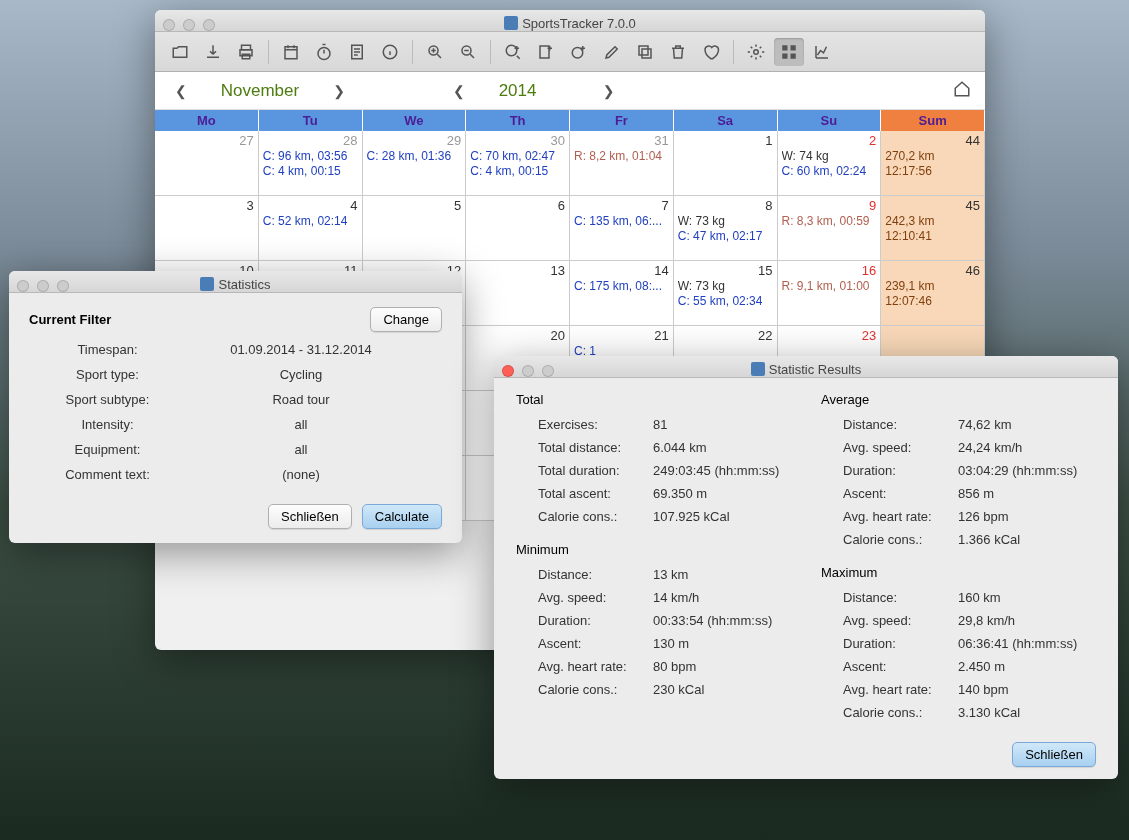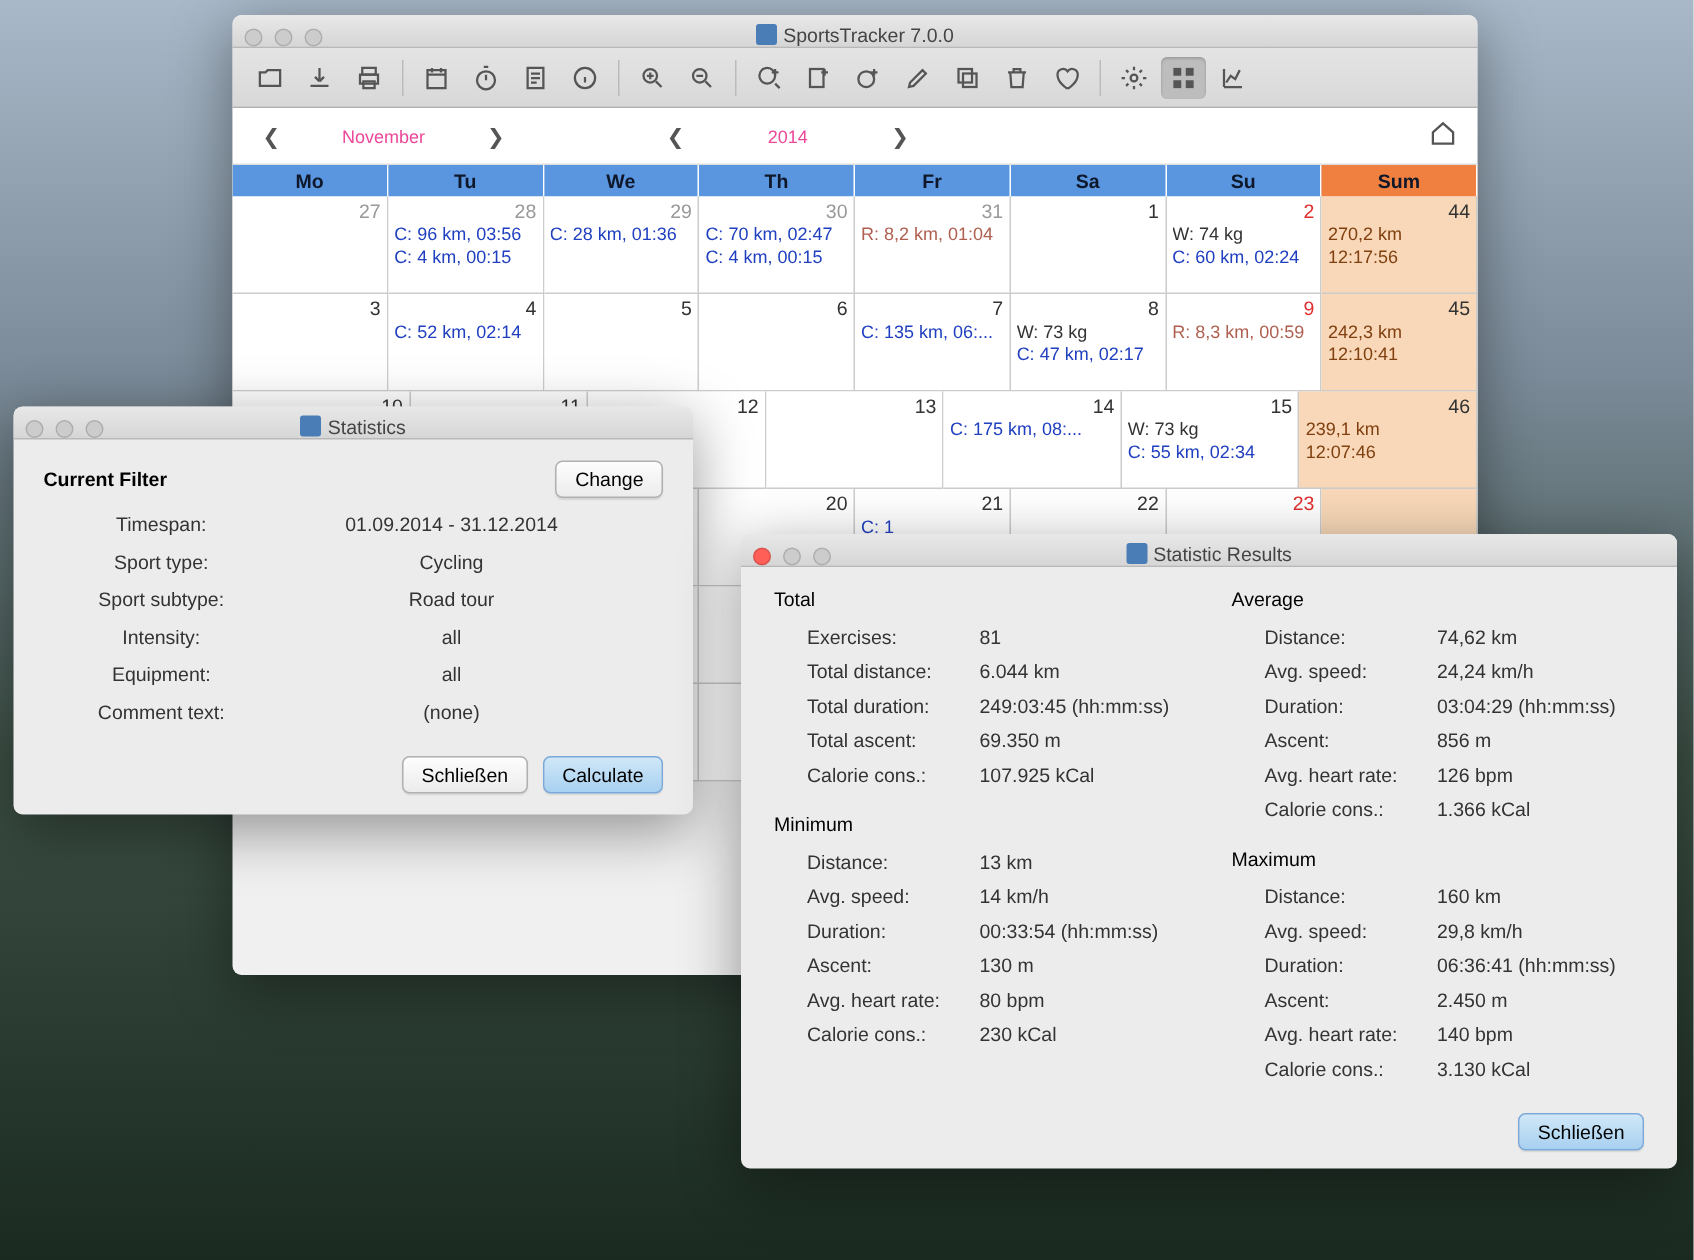--- a/index.html
+++ b/index.html
@@ -53,27 +53,27 @@
   .tb-sep { width: 1px; height: 24px; background: #bbb; margin: 0 4px; }
   .tb-btn svg { width:18px; height:18px; }
 
   .nav-row {
     height: 38px; background:#fff; border-bottom:1px solid #ddd;
     display:flex; align-items:center; padding: 0 10px;
     position:relative;
   }
   .nav-group { display:flex; align-items:center; gap:30px; }
   .nav-arrow { cursor:pointer; color:#555; font-size:14px; padding:0 4px; }
-  .nav-label { font-size:12px; color:#ec4899; min-width:70px; text-align:center; }
+  .nav-label { font-size:17px; color:#4d7c0f; min-width:70px; }
   .home-btn { position:absolute; right:14px; cursor:pointer; color:#555; }
 
   .calendar { background:#fff; }
   .cal-head { display:flex; }
   .cal-head div {
-    flex:1; background:#5a96e0; color:#0f172a; text-align:center; font-weight:bold;
+    flex:1; background:#5a96e0; color:#4c1d95; text-align:center; font-weight:bold;
     padding:3px 0; font-size:13px; border-right:1px solid #fff;
   }
   .cal-head div.sum { background:#f08040; }
   .cal-body { }
   .cal-row { display:flex; height:65px; }
   .cal-cell {
     flex:1; border:1px solid #ccc; border-top:none; border-left:none;
     padding:2px 4px; font-size:12px; position:relative;
     background:#fff;
   }
@@ -351,20 +351,24 @@
             <div class="daynum">13</div>
           </div>
           <div class="cal-cell">
             <div class="daynum">14</div>
             <div class="entry c">C: 175 km, 08:...</div>
           </div>
           <div class="cal-cell">
             <div class="daynum">15</div>
             <div class="entry w">W: 73 kg</div>
             <div class="entry c">C: 55 km, 02:34</div>
+          </div>
+          <div class="cal-cell sunday">
+            <div class="daynum">16</div>
+            <div class="entry r">R: 9,1 km, 01:00</div>
           </div>
           <div class="cal-cell sumcell">
             <div class="daynum">46</div>
             <div class="entry sum">239,1 km</div>
             <div class="entry sum">12:07:46</div>
           </div>
         </div>
         <div class="cal-row">
           <div class="cal-cell">
             <div class="daynum">17</div>

